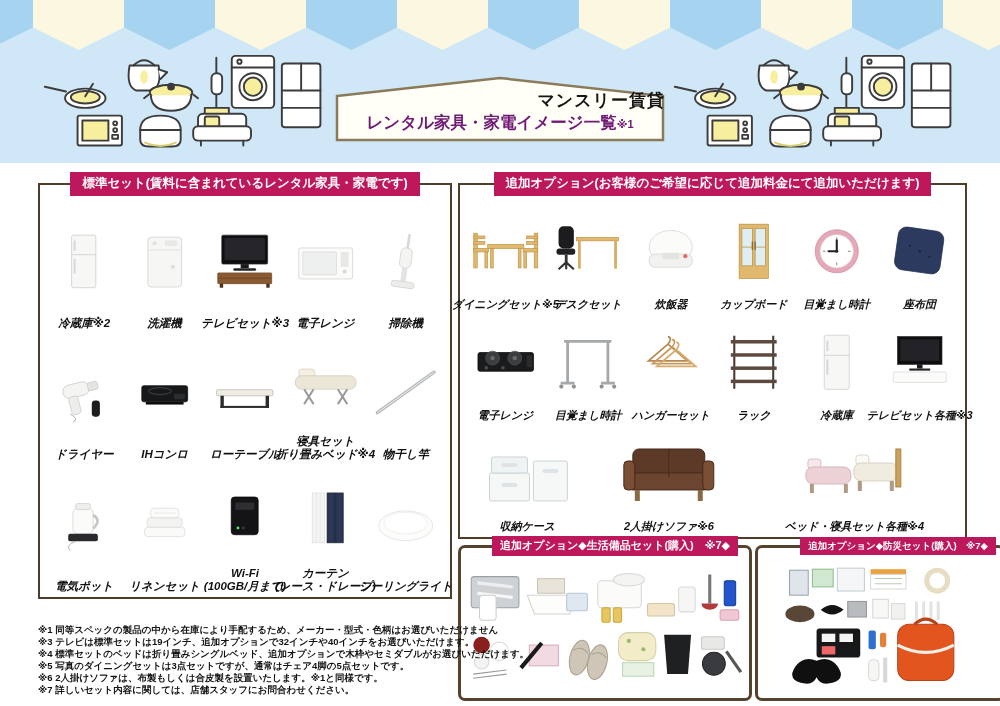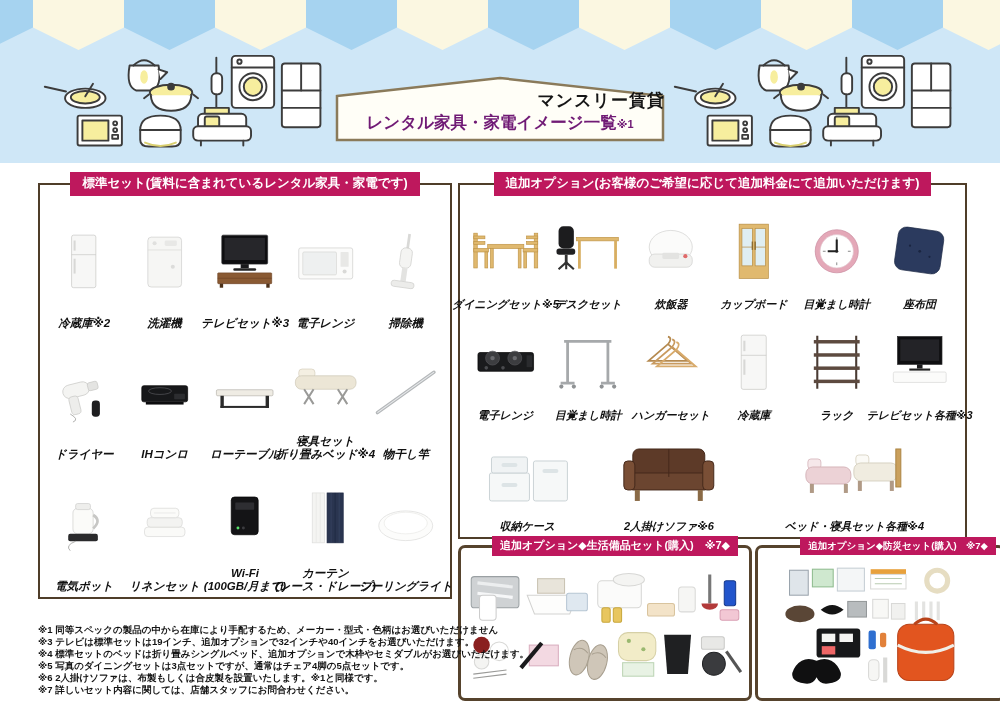--- a/index.html
+++ b/index.html
@@ -743,35 +743,35 @@
                 <use href="#sym-hangers"></use>
               </svg>
             </div>
           <div class="lbl">
               <span>ハンガーセット</span>
             </div>
         </div>
         <div class="cell">
           <div class="img">
               <svg>
+                <use href="#sym-rack"></use>
+              </svg>
+            </div>
+          <div class="lbl">
+              <span>ラック</span>
+            </div>
+        </div>
+        <div class="cell">
+          <div class="img">
+              <svg>
                 <use href="#sym-fridge"></use>
               </svg>
             </div>
           <div class="lbl">
               <span>冷蔵庫</span>
-            </div>
-        </div>
-        <div class="cell">
-          <div class="img">
-              <svg>
-                <use href="#sym-rack"></use>
-              </svg>
-            </div>
-          <div class="lbl">
-              <span>ラック</span>
             </div>
         </div>
         <div class="cell">
           <div class="img">
               <svg>
                 <use href="#sym-tv2"></use>
               </svg>
             </div>
           <div class="lbl">
               <span>テレビセット各種※3</span>

